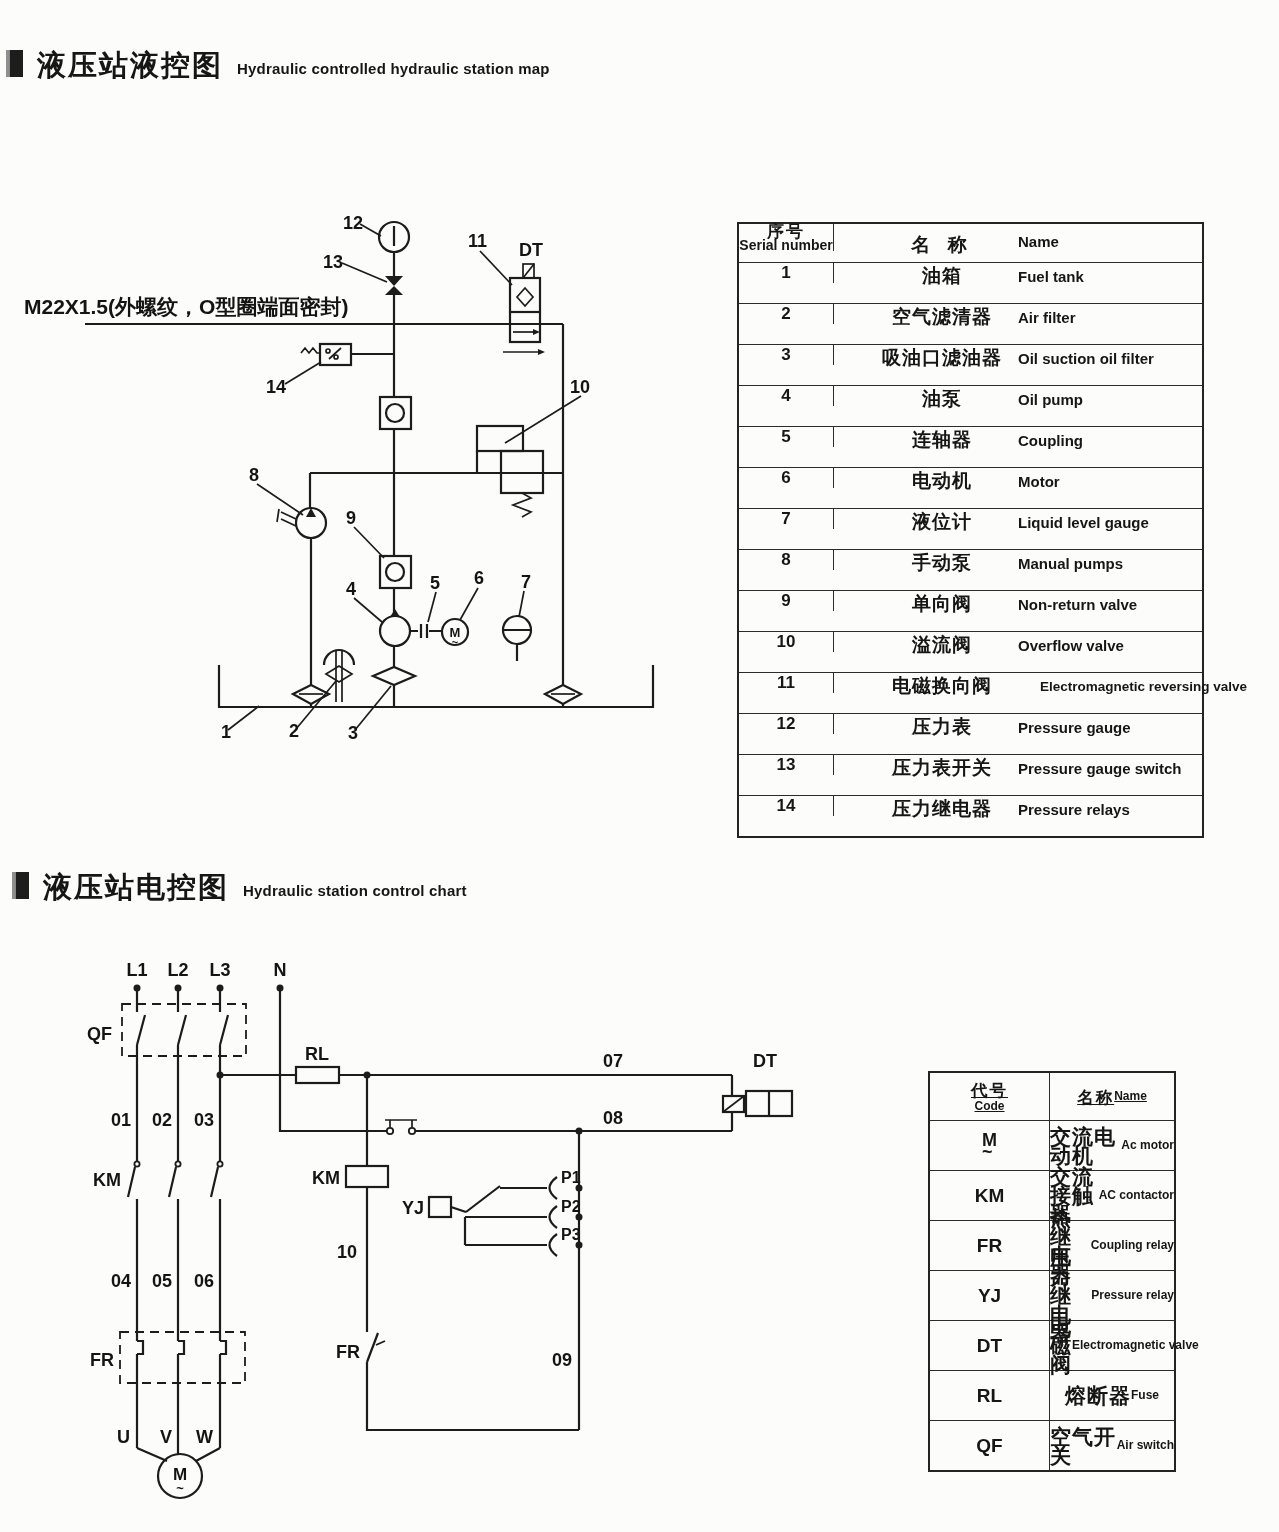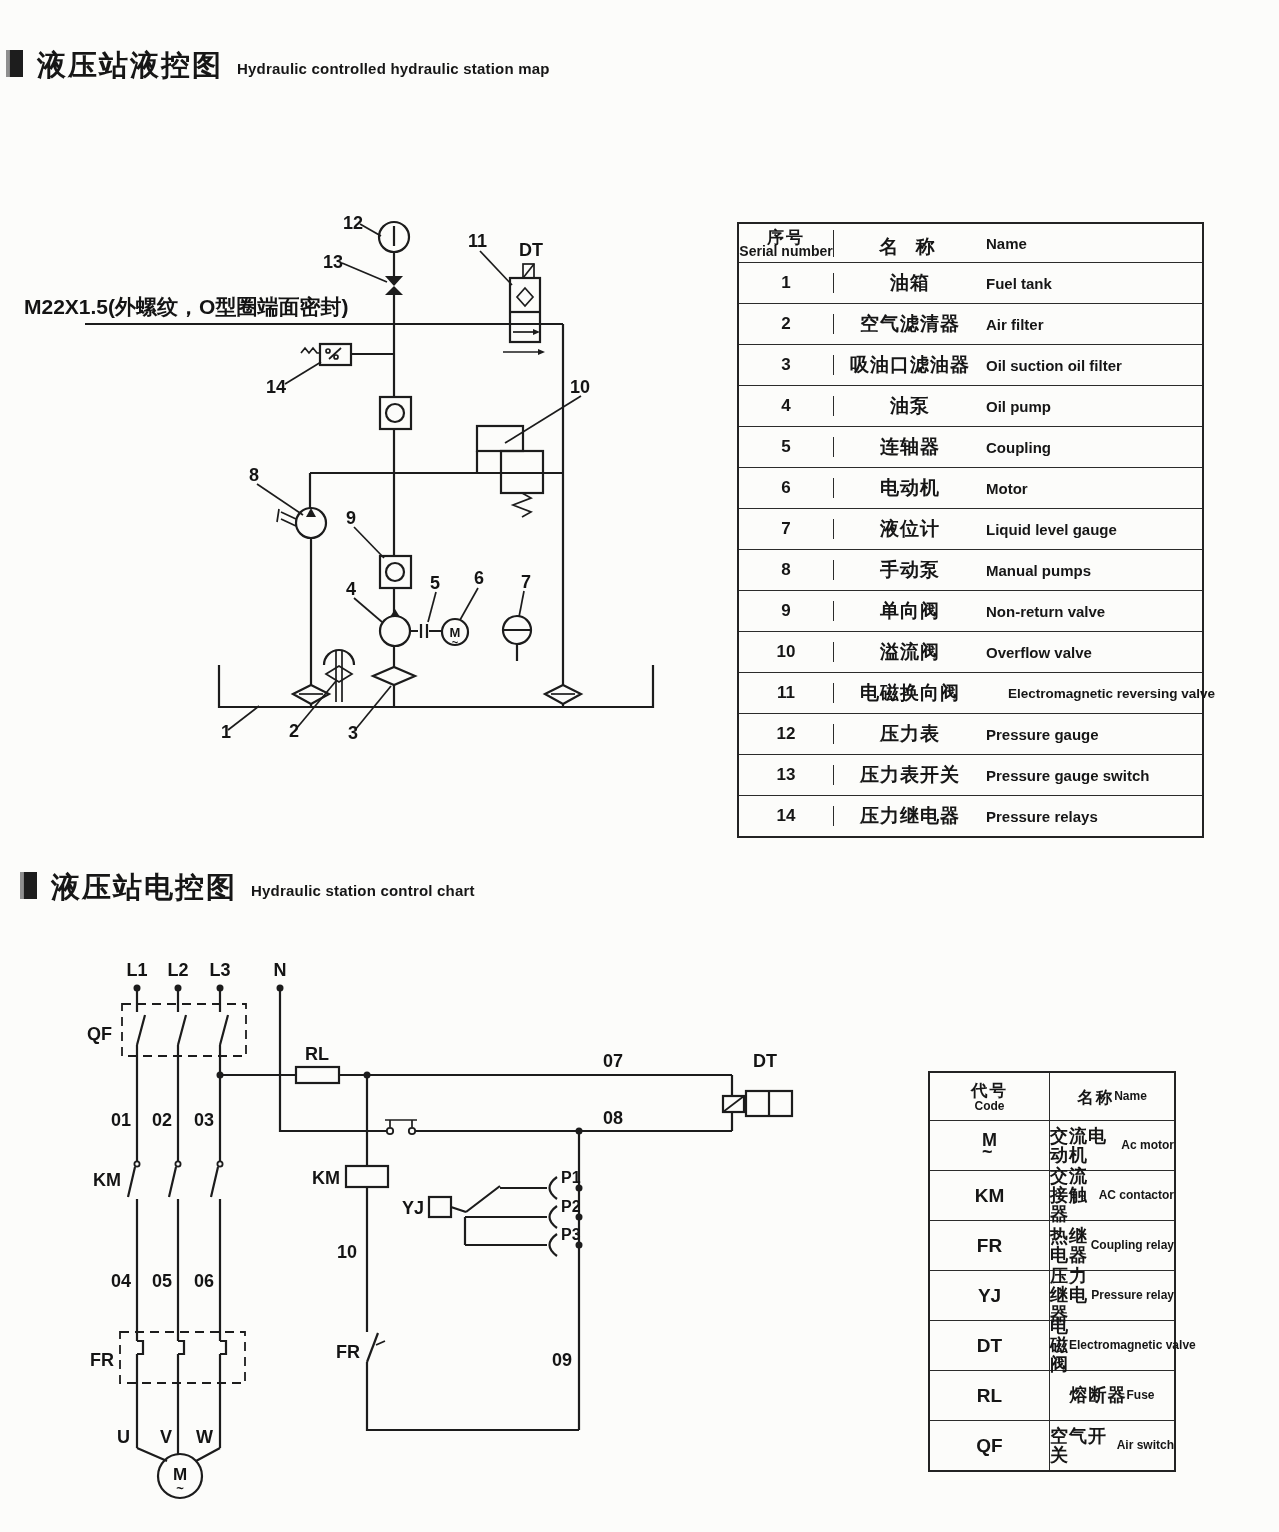--- a/index.html
+++ b/index.html
@@ -26,41 +26,41 @@
   text{fill:#141414;font-family:"Liberation Sans","DejaVu Sans",sans-serif;font-weight:700;}
   .lbl{font-size:18px;}
   .lbl-s{font-size:16px;}
   .note{font-size:21px;font-weight:600;}
   .mglyph{font-size:13px;}
   .mtilde{font-size:11px;}
   .mglyph-big{font-size:17px;}
   .mtilde-big{font-size:13px;}
   
   .ptable{left:737px;top:222px;width:463px;border:2px solid #232323;background:#fcfcfa;}
-  .ptable .row{display:flex;border-top:1.6px solid #2b2b2b;height:40px;align-items:center;}
+  .ptable .row{display:flex;border-top:1.6px solid #2b2b2b;height:40px;align-items:flex-start;gap:32px;}
   .ptable .row.head{border-top:none;height:38px;}
   .ptable .c1{width:94px;flex:0 0 94px;border-right:1.6px solid #2b2b2b;display:flex;flex-direction:column;align-items:center;justify-content:center;}
   .ptable .c2{flex:1;display:flex;align-items:center;}
   .ptable .num{font-size:17px;font-weight:600;}
   .ptable .zh{flex:0 0 152px;text-align:center;font-size:19px;font-weight:600;letter-spacing:1px;}
   .ptable .en{flex:1;text-align:left;font-size:15px;font-weight:600;white-space:nowrap;}
   .ptable .row.condensed .en{font-size:13.5px;padding-left:22px;}
   .ptable .h-zh{font-size:17px;font-weight:600;line-height:16px;letter-spacing:2px;}
   .ptable .h-en{font-size:14px;font-weight:600;line-height:11px;}
   .ptable .head .zh{font-size:19px;font-weight:600;letter-spacing:6px;margin-top:8px;}
   .ptable .head .en{font-size:15px;font-weight:700;}
   
   .ctable{left:928px;top:1071px;width:244px;border:2px solid #232323;background:#fcfcfa;}
   .ctable .row{display:flex;border-top:1.6px solid #2b2b2b;height:49px;}
-  .ctable .row.head{border-top:none;height:47px;}
+  .ctable .row.head{border-top:none;height:47px;text-decoration:underline;}
   .ctable .cc{width:119px;flex:0 0 119px;border-right:1.6px solid #2b2b2b;display:flex;flex-direction:column;align-items:center;justify-content:center;}
   .ctable .cn{flex:1;display:flex;flex-direction:row;align-items:center;justify-content:center;}
   .ctable .code{font-size:19px;font-weight:700;}
   .ctable .row:nth-child(2) .code{white-space:pre-line;line-height:12px;font-size:18px;}
-  .ctable .zh{font-size:18px;font-weight:700;line-height:19px;letter-spacing:1px;}
+  .ctable .zh{font-size:21px;font-weight:700;line-height:19px;letter-spacing:1px;}
   .ctable .en{font-size:12px;font-weight:700;line-height:13px;white-space:nowrap;}
   .ctable .h-zh{font-size:16.5px;font-weight:700;line-height:20px;letter-spacing:2px;}
   .ctable .h-en{font-size:12px;font-weight:700;line-height:13px;}
 </style>
 </head>
 <body>
 
 <div class="abs sec-head" style="left:6px;top:50px;">
   <div class="sec-bullet"></div>
   <div class="sec-zh">液压站液控图</div>
@@ -320,21 +320,21 @@
     </div>
   <div class="row">
       <div class="c1 num">14</div>
       <div class="c2">
         <span class="zh">压力继电器</span>
         <span class="en">Pressure relays</span>
       </div>
     </div>
 </div>
 
-<div class="abs sec-head" style="left:20px;top:872px;">
+<div class="abs sec-head" style="left:12px;top:872px;">
   <div class="sec-bullet"></div>
   <div class="sec-zh">液压站电控图</div>
   <div class="sec-en">Hydraulic station control chart</div>
 </div>
 
 <svg style="left:85px;top:950px;" width="725" height="565" viewBox="85 950 725 565">
 
   <g>
     <circle class="node" cx="137" cy="988" r="3.5"></circle>
       <circle class="node" cx="178" cy="988" r="3.5"></circle>

